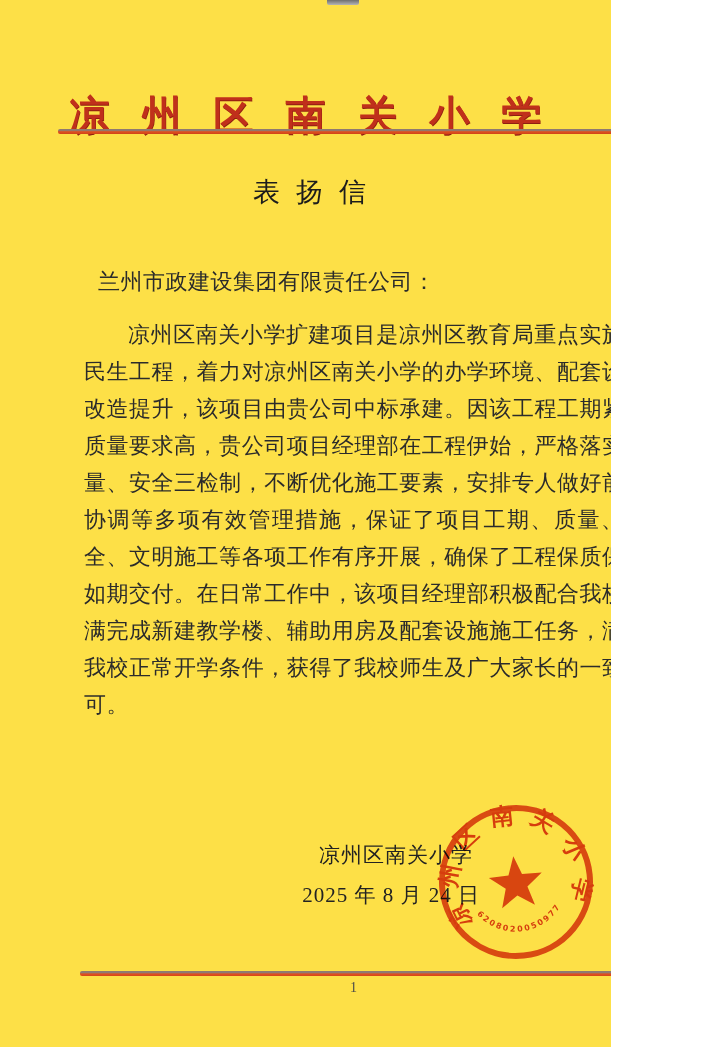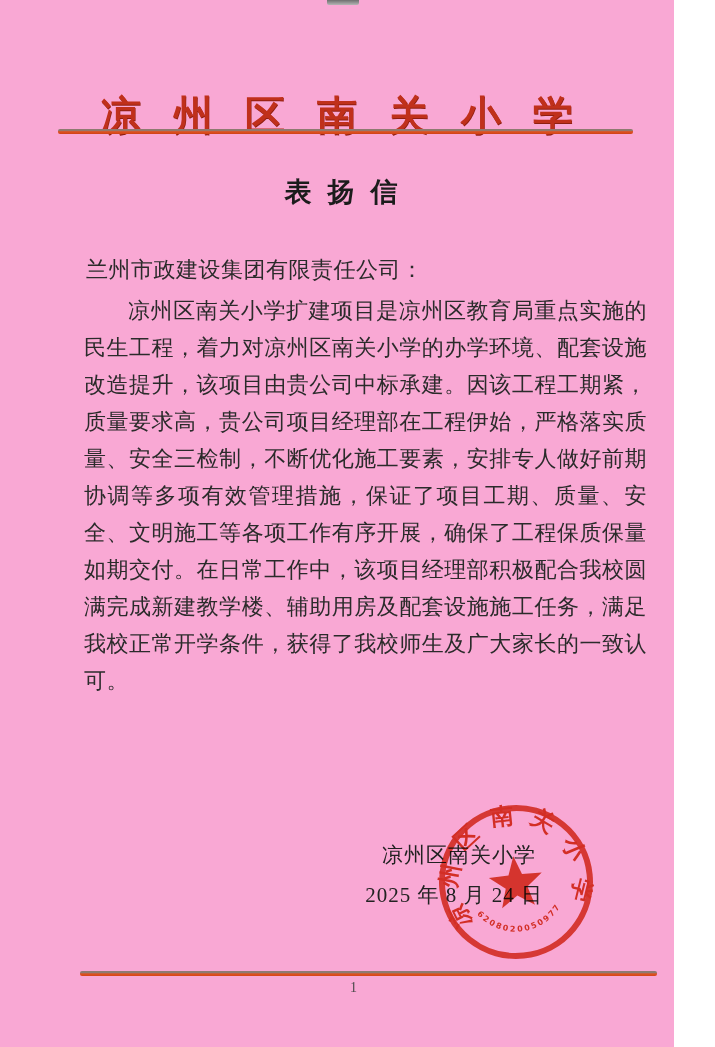--- a/index.html
+++ b/index.html
@@ -2,23 +2,23 @@
 <html><head>
 <meta charset="utf-8">
 <style>
   html, body {
     margin: 0;
     padding: 0;
     background: #ffffff;
   }
   .page {
     position: relative;
-    width: 674px;
+    width: 611px;
     height: 1047px;
-    background: #f9a8d4;
+    background: #fde047;
     overflow: hidden;
     font-family: "Liberation Serif", "DejaVu Serif", serif;
   }
 
   
   .artifact-top {
     position: absolute;
     left: 327px; top: 0;
     width: 32px; height: 5px;
     background: linear-gradient(to bottom, #6f6f6f, #b5b5b5);
@@ -52,39 +52,39 @@
     background: linear-gradient(to bottom, #8f7a70 0%, #8f7a70 28%, #e0511f 55%, #cf4318 100%);
     border-radius: 2px;
   }
 
   
   .letter-title {
     position: absolute;
     left: 0; right: 0; top: 174px;
     text-align: center;
     font-size: 27px;
-    font-weight: bold;
+    font-weight: normal;
     letter-spacing: 16px;
     padding-left: 24px;
     color: #1c1c1c;
     white-space: nowrap;
   }
 
   
   .body-text {
     position: absolute;
     left: 82px; top: 247px;
     width: 567px;
     font-size: 22px;
     line-height: 37px;
     color: #2b2b2b;
     letter-spacing: 0.5px;
     text-align: justify;
   }
-  .body-text .salutation { text-indent: 0; margin: 4px; }
+  .body-text .salutation { text-indent: 0; margin: 16px; }
   .body-text p { text-indent: 2em; margin: 2px; }
 
   
   .signature {
     position: absolute;
     top: 841px; right: 138px;
     font-size: 21px;
     color: #222222;
     letter-spacing: 1px;
     white-space: nowrap;

